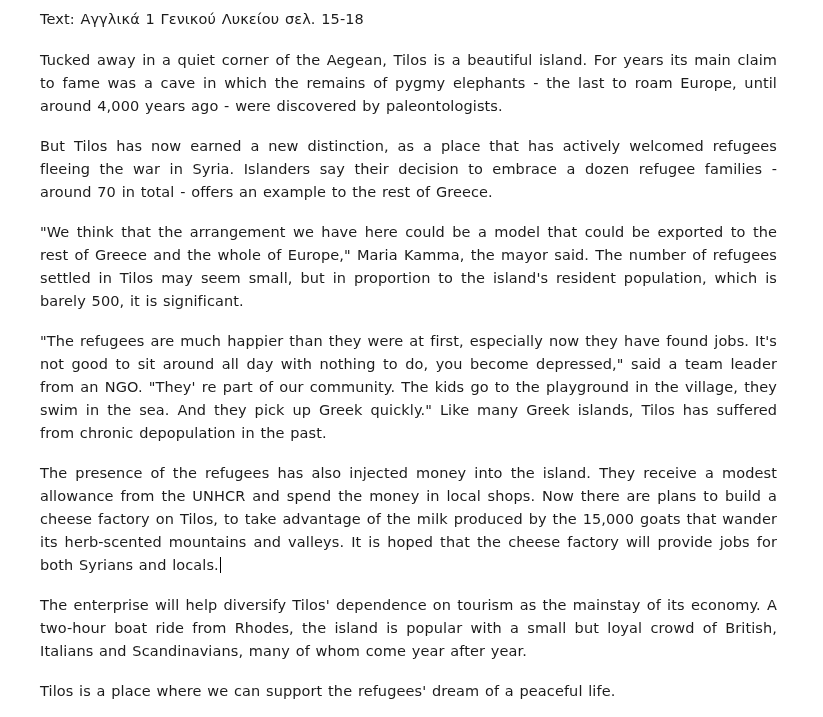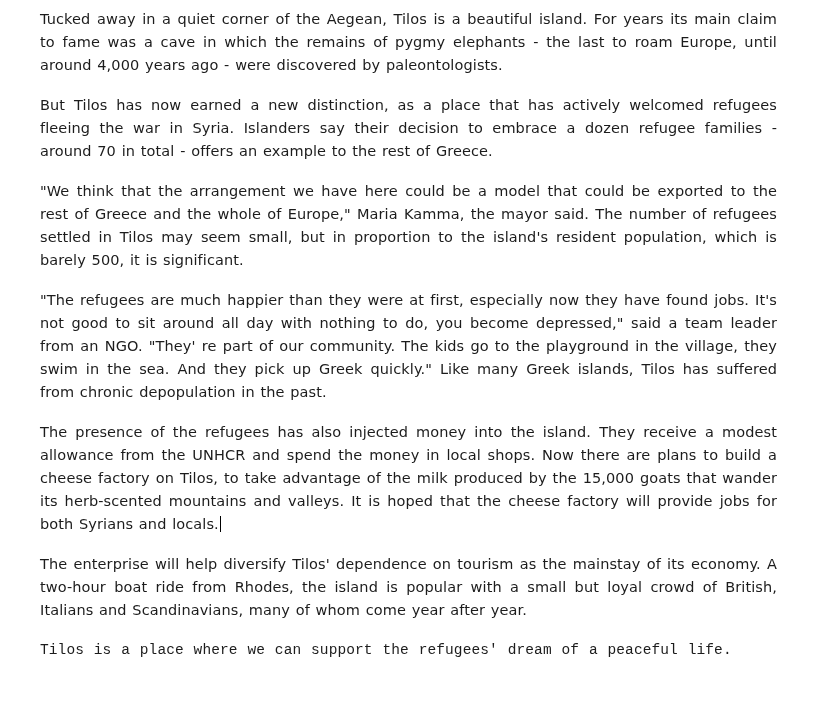--- a/index.html
+++ b/index.html
@@ -29,36 +29,36 @@
     letter-spacing: 0.1px;
     word-spacing: 1px;
   }
   .para.title {
     text-align: left;
     margin-bottom: 18px;
   }
   .para.last {
     margin-bottom: 0;
     text-align: left;
-    font-family: Liberation Mono, monospace;
   }
   .caret {
     display: inline-block;
     width: 1.5px;
     height: 1.05em;
     background: #000000;
     vertical-align: -0.18em;
     margin-left: 1px;
   }
 </style>
 </head>
 <body>
 
 <div class="document-page">
 
+  <p class="para title"><span>Text: Αγγλικά 1 Γενικού Λυκείου σελ. 15-18</span></p>
 
   <p class="para"><span>Tucked away in a quiet corner of the Aegean, Tilos is a beautiful island. For years its main claim to fame was a cave in which the remains of pygmy elephants - the last to roam Europe, until around 4,000 years ago - were discovered by paleontologists.</span></p>
 
   <p class="para"><span>But Tilos has now earned a new distinction, as a place that has actively welcomed refugees fleeing the war in Syria. Islanders say their decision to embrace a dozen refugee families - around 70 in total - offers an example to the rest of Greece.</span></p>
 
   <p class="para"><span>"We think that the arrangement we have here could be a model that could be exported to the rest of Greece and the whole of Europe," Maria Kamma, the mayor said. The number of refugees settled in Tilos may seem small, but in proportion to the island's resident population, which is barely 500, it is significant.</span></p>
 
   <p class="para"><span>"The refugees are much happier than they were at first, especially now they have found jobs. It's not good to sit around all day with nothing to do, you become depressed," said a team leader from an NGO. "They' re part of our community. The kids go to the playground in the village, they swim in the sea. And they pick up Greek quickly." Like many Greek islands, Tilos has suffered from chronic depopulation in the past.</span></p>
 
   <p class="para"><span>The presence of the refugees has also injected money into the island. They receive a modest allowance from the UNHCR and spend the money in local shops. Now there are plans to build a cheese factory on Tilos, to take advantage of the milk produced by the 15,000 goats that wander its herb-scented mountains and valleys. It is hoped that the cheese factory will provide jobs for both Syrians and locals.</span><span class="caret"></span></p>

